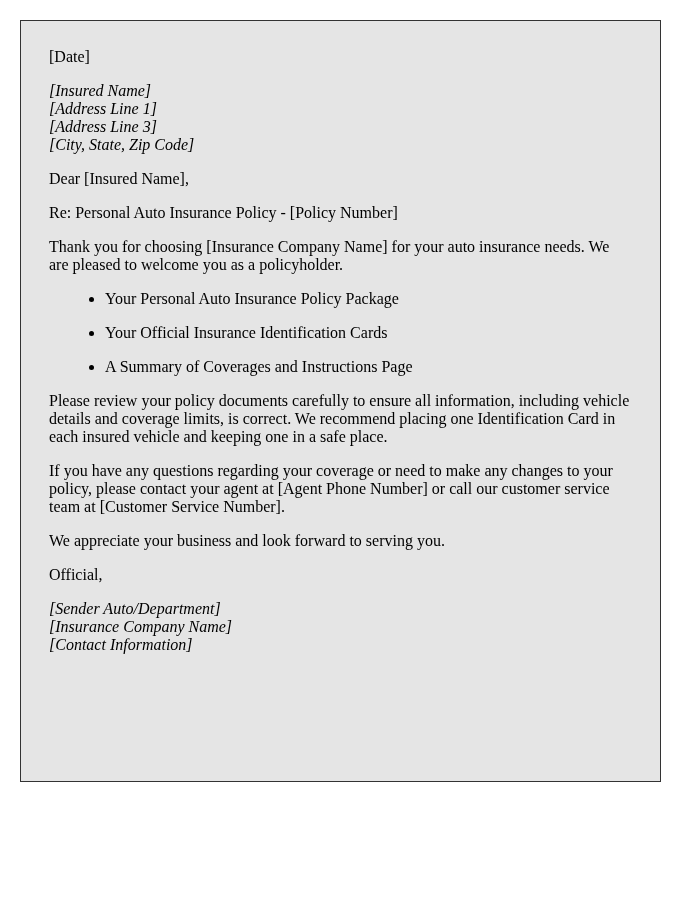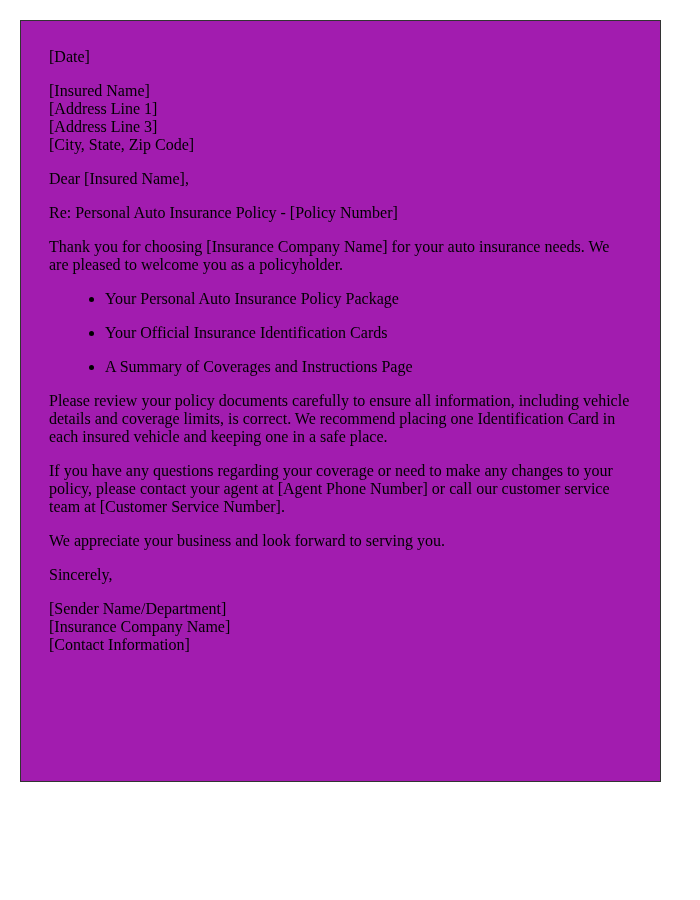--- a/index.html
+++ b/index.html
@@ -18,30 +18,31 @@
       color: #000000;
     }
     .letter {
       position: absolute;
       left: 20px;
       top: 20px;
       width: 583px;
       height: 733px;
       border: 1px solid #333333;
       padding: 27px 28px 0 28px;
-      background: #a21caf;
+      background: #e5e5e5;
     }
     .letter p {
       margin: 0 0 16px 0;
     }
     .letter p.first {
       margin-top: 0;
     }
     .line {
       display: block;
+      font-style: italic;
     }
     ul.enclosures {
       margin: 0 0 16px 0;
       padding-left: 40px;
       list-style: disc;
     }
     ul.enclosures li {
       margin: 16px;
     }
     .bold {
@@ -75,21 +76,21 @@
     <li>A Summary of Coverages and Instructions Page</li>
   </ul>
 
 
   <p>Please review your policy documents carefully to ensure all information, including vehicle details and coverage limits, is correct. We recommend placing one Identification Card in each insured vehicle and keeping one in a safe place.</p>
 
   <p>If you have any questions regarding your coverage or need to make any changes to your policy, please contact your agent at [Agent Phone Number] or call our customer service team at [Customer Service Number].</p>
 
   <p>We appreciate your business and look forward to serving you.</p>
 
-  <p>Sincerely,</p>
+  <p>Official,</p>
 
   <p>
-    <span class="line">[Sender Name/Department]</span>
+    <span class="line">[Sender Auto/Department]</span>
     <span class="line">[Insurance Company Name]</span>
     <span class="line">[Contact Information]</span>
   </p>
 
 </div>
 
 </body></html>

